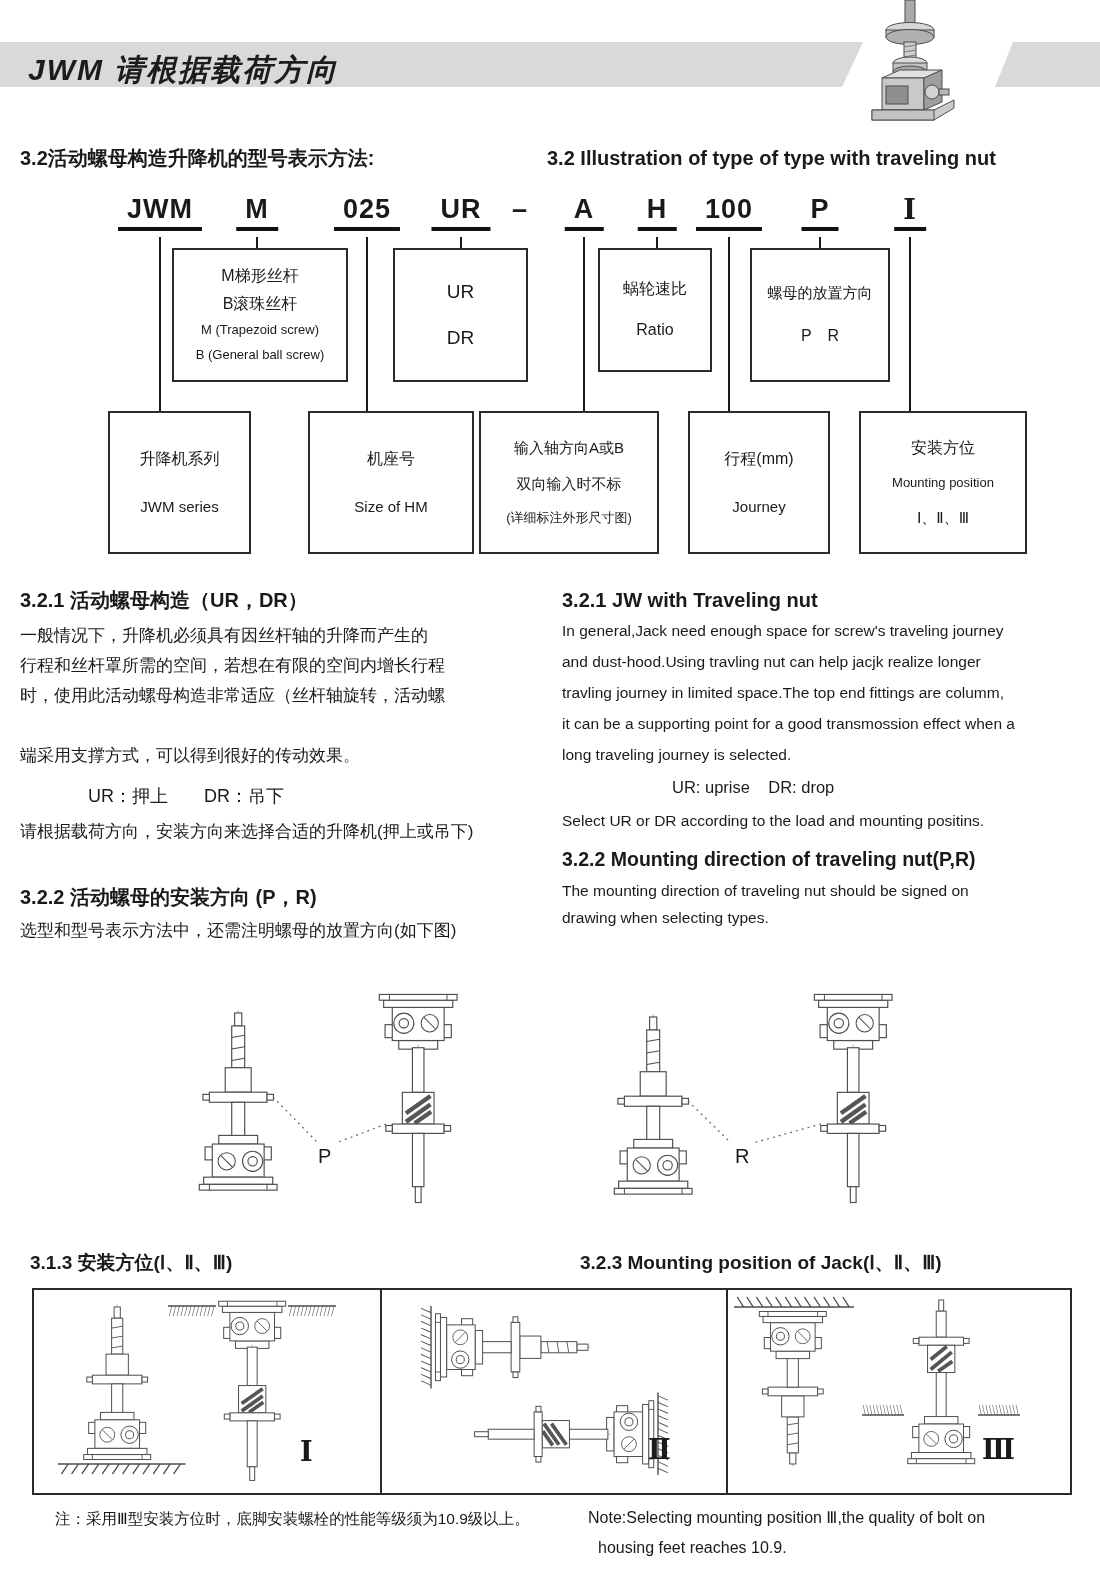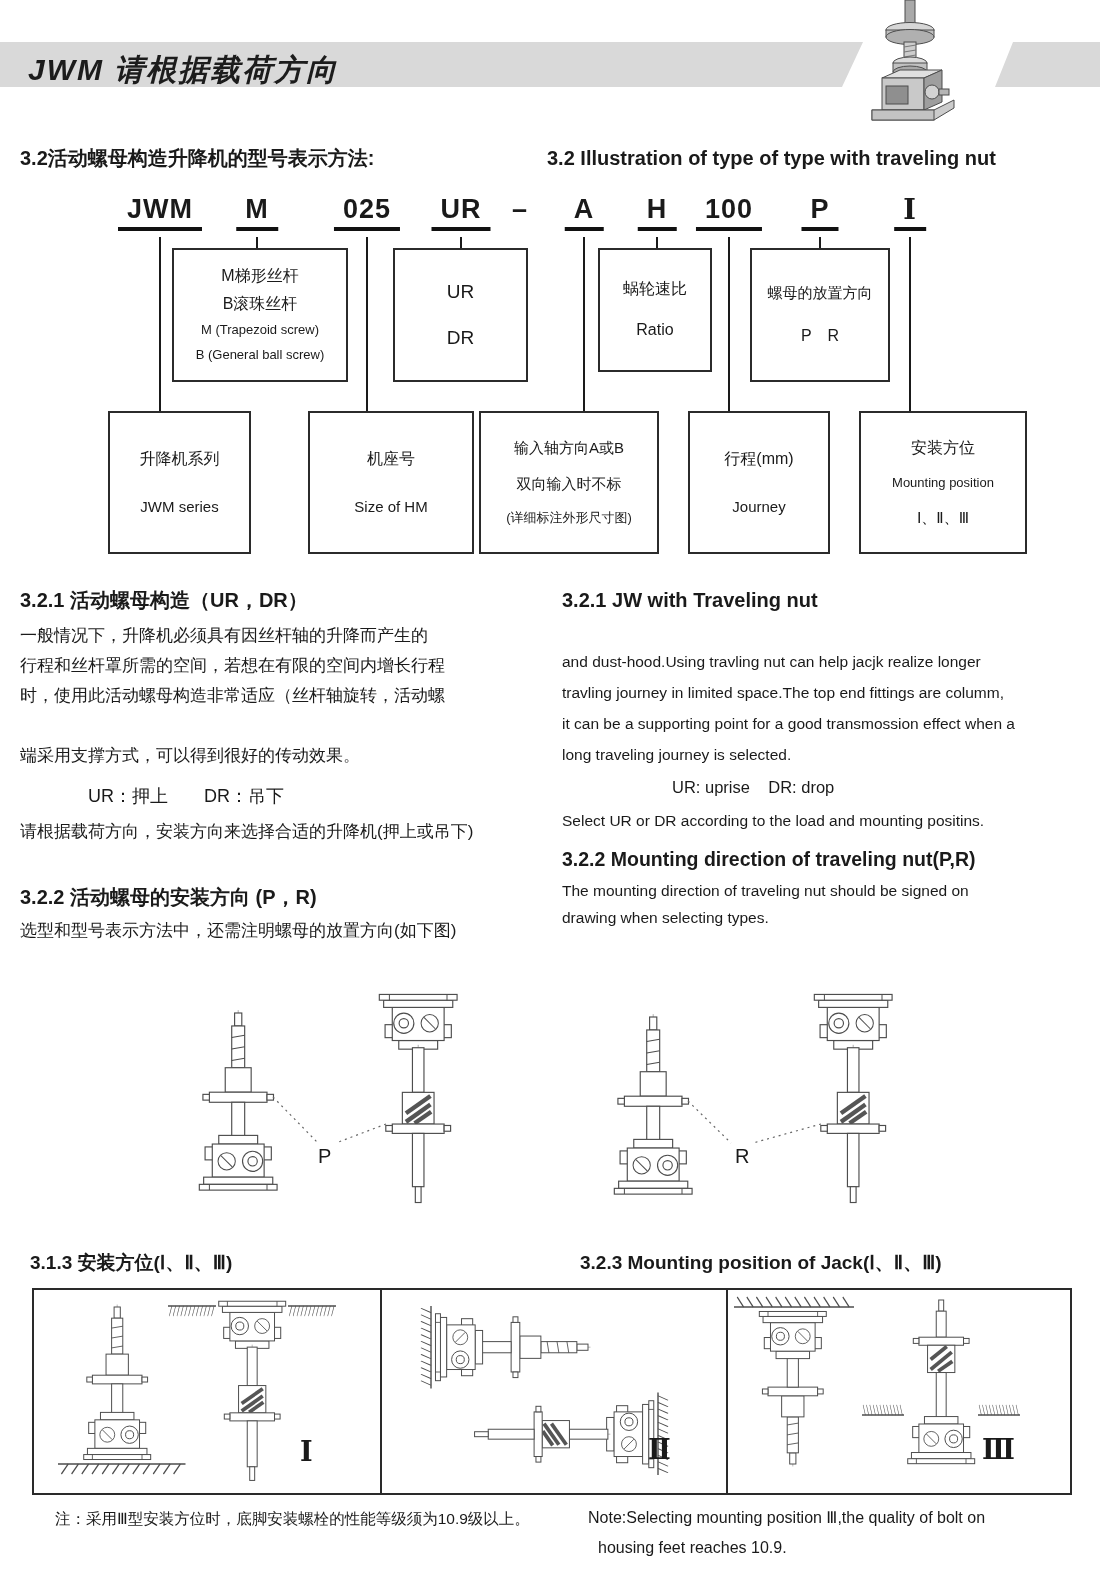--- a/index.html
+++ b/index.html
@@ -138,20 +138,21 @@
   <span class="t zh17" style="left:20px;top:626px">一般情况下，升降机必须具有因丝杆轴的升降而产生的</span>
   <span class="t zh17" style="left:20px;top:656px">行程和丝杆罩所需的空间，若想在有限的空间内增长行程</span>
   <span class="t zh17" style="left:20px;top:686px">时，使用此活动螺母构造非常适应（丝杆轴旋转，活动螺</span>
   <span class="t zh17" style="left:20px;top:746px">端采用支撑方式，可以得到很好的传动效果。</span>
   <span class="t" style="left:88px;top:786px;font-size:18px">UR：押上　　DR：吊下</span>
   <span class="t zh17" style="left:20px;top:822px">请根据载荷方向，安装方向来选择合适的升降机(押上或吊下)</span>
   <span class="t h20" style="left:20px;top:885px">3.2.2 活动螺母的安装方向 (P，R)</span>
   <span class="t zh17" style="left:20px;top:921px">选型和型号表示方法中，还需注明螺母的放置方向(如下图)</span>
 
   <span class="t h20" style="left:562px;top:588px">3.2.1 JW with Traveling nut</span>
+  <span class="t en15" style="left:562px;top:622px">In general,Jack need enough space for screw's traveling journey</span>
   <span class="t en15" style="left:562px;top:653px">and dust-hood.Using travling nut can help jacjk realize longer</span>
   <span class="t en15" style="left:562px;top:684px">travling journey in limited space.The top end fittings are columm,</span>
   <span class="t en15" style="left:562px;top:715px">it can be a supporting point for a good transmossion effect when a</span>
   <span class="t en15" style="left:562px;top:746px">long traveling journey is selected.</span>
   <span class="t" style="left:672px;top:778px;font-size:16.5px;white-space:pre">UR: uprise    DR: drop</span>
   <span class="t en15" style="left:562px;top:812px">Select UR or DR according to the load and mounting positins.</span>
   <span class="t" style="left:562px;top:848px;font-size:19.5px;font-weight:bold">3.2.2 Mounting direction of traveling nut(P,R)</span>
   <span class="t en15" style="left:562px;top:882px">The mounting direction of traveling nut should be signed on</span>
   <span class="t en15" style="left:562px;top:909px">drawing when selecting types.</span>
 

